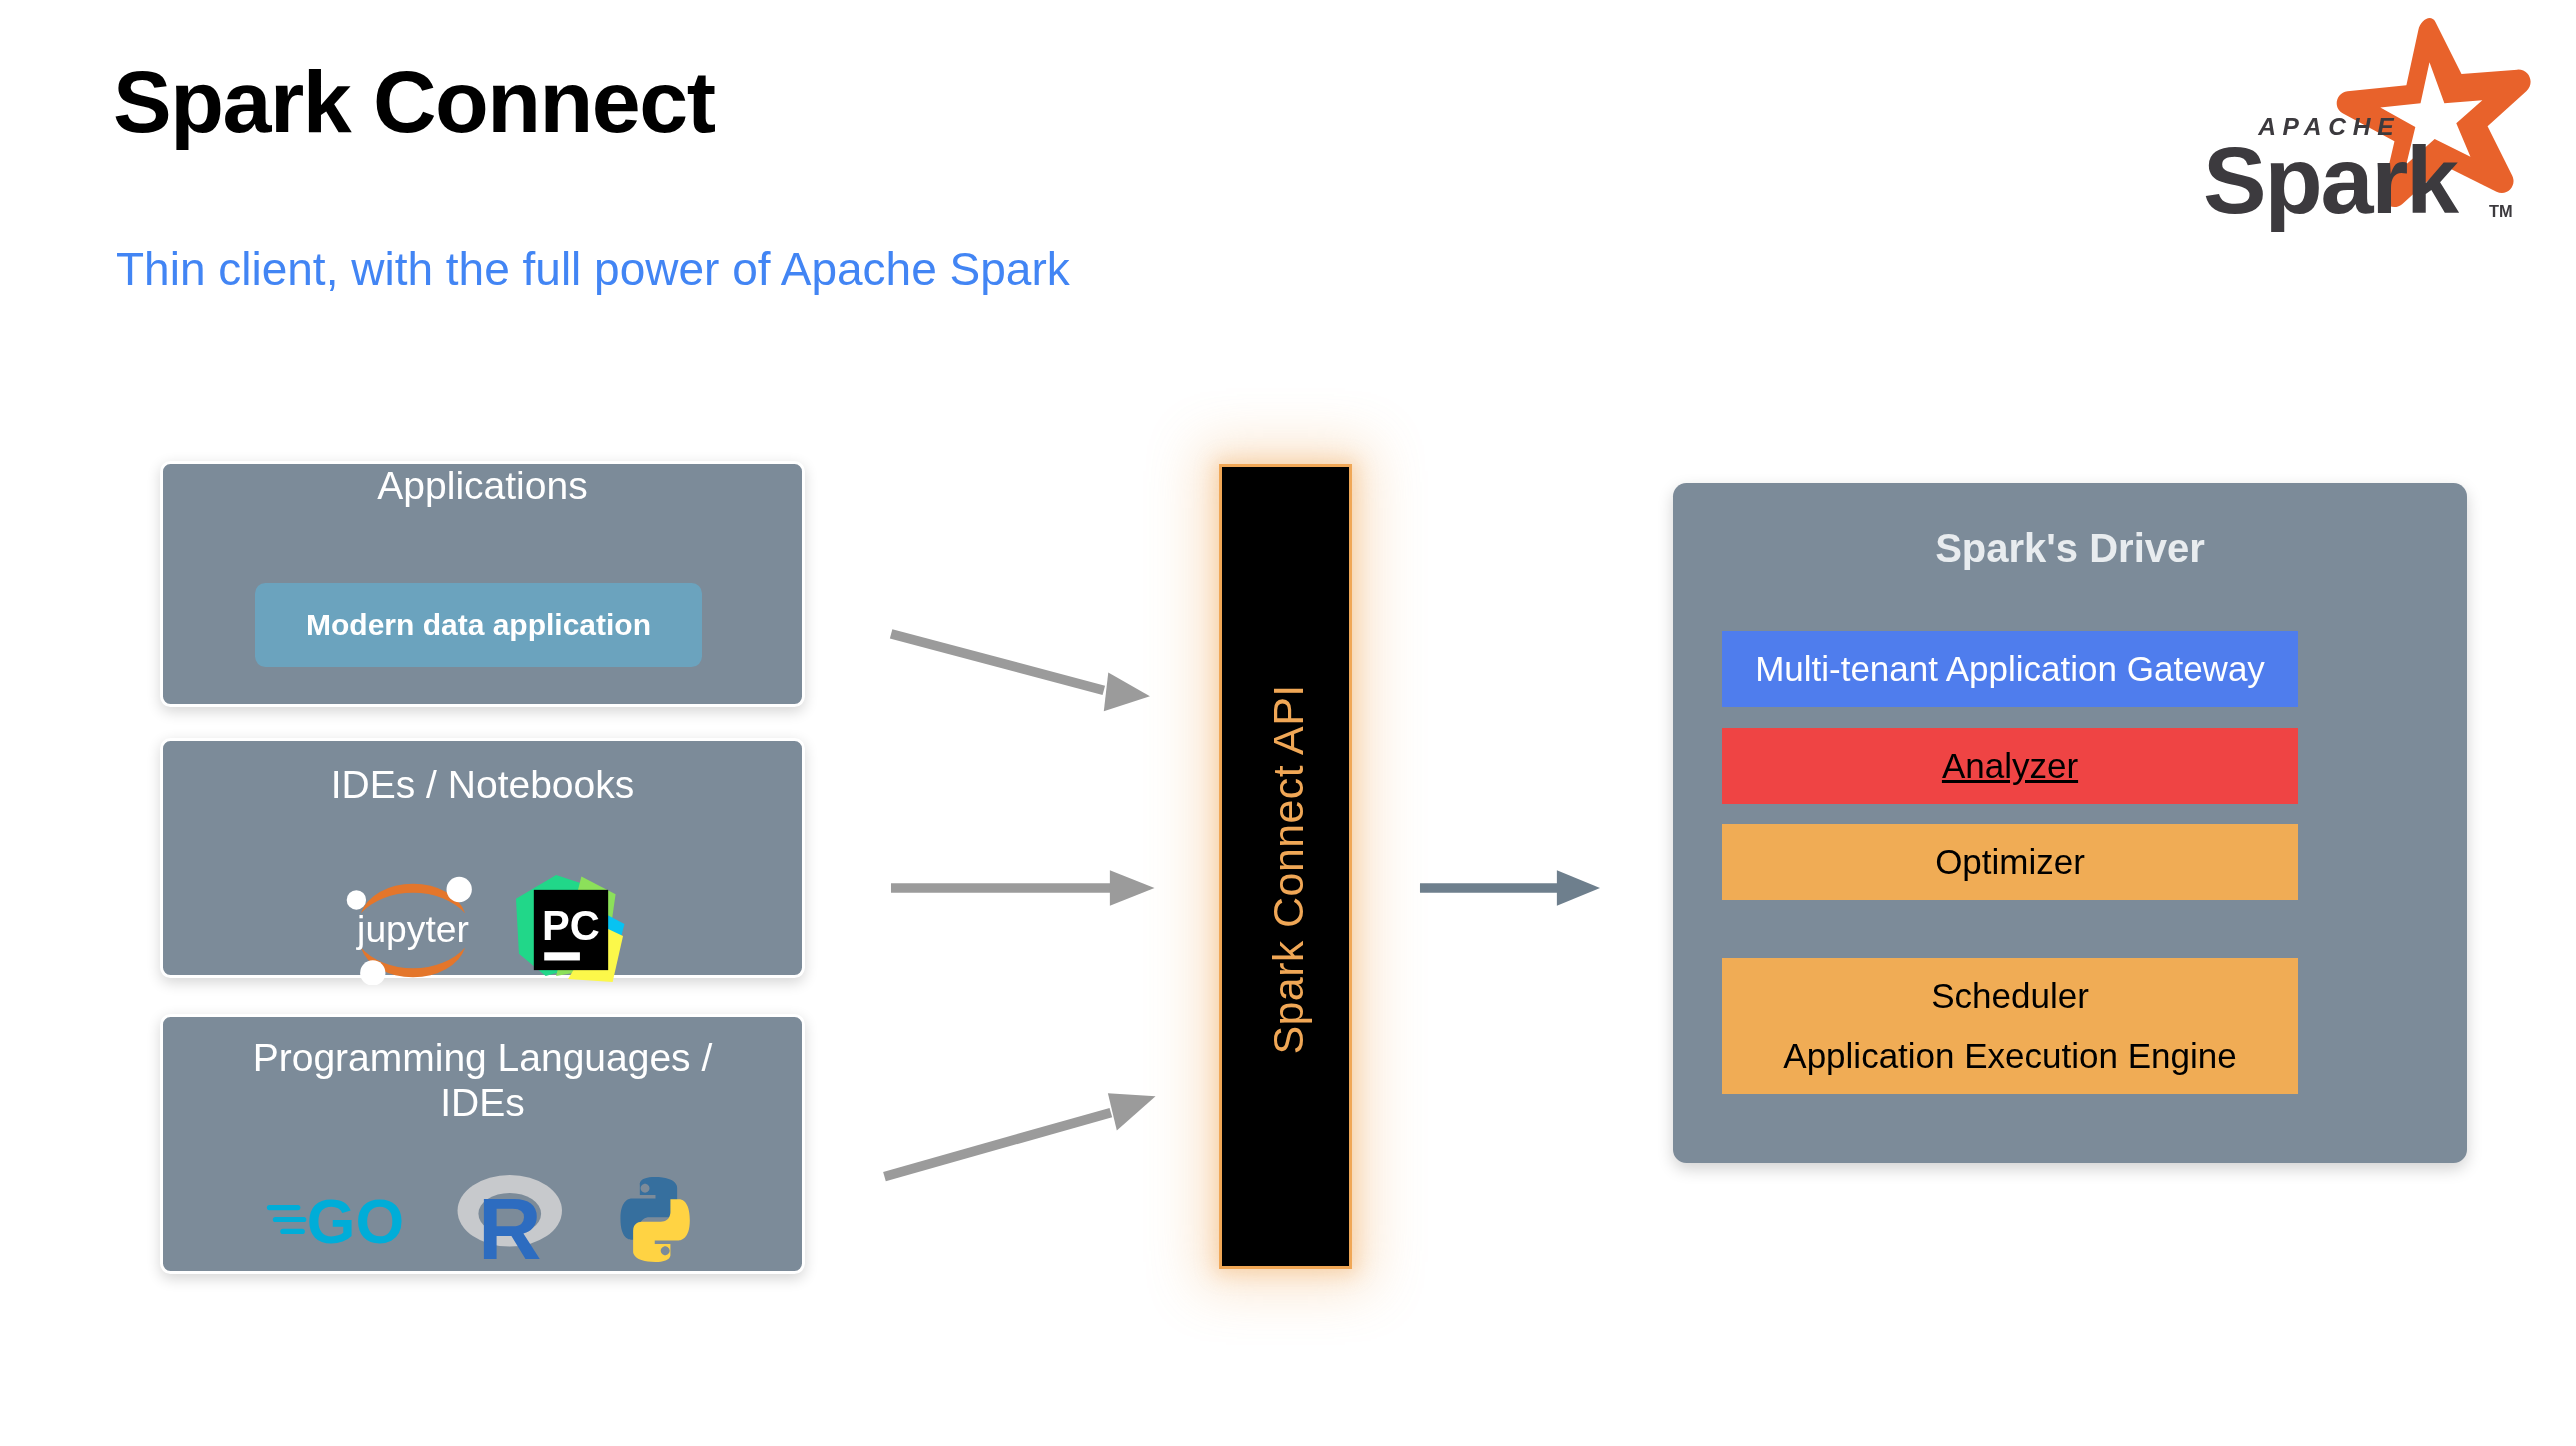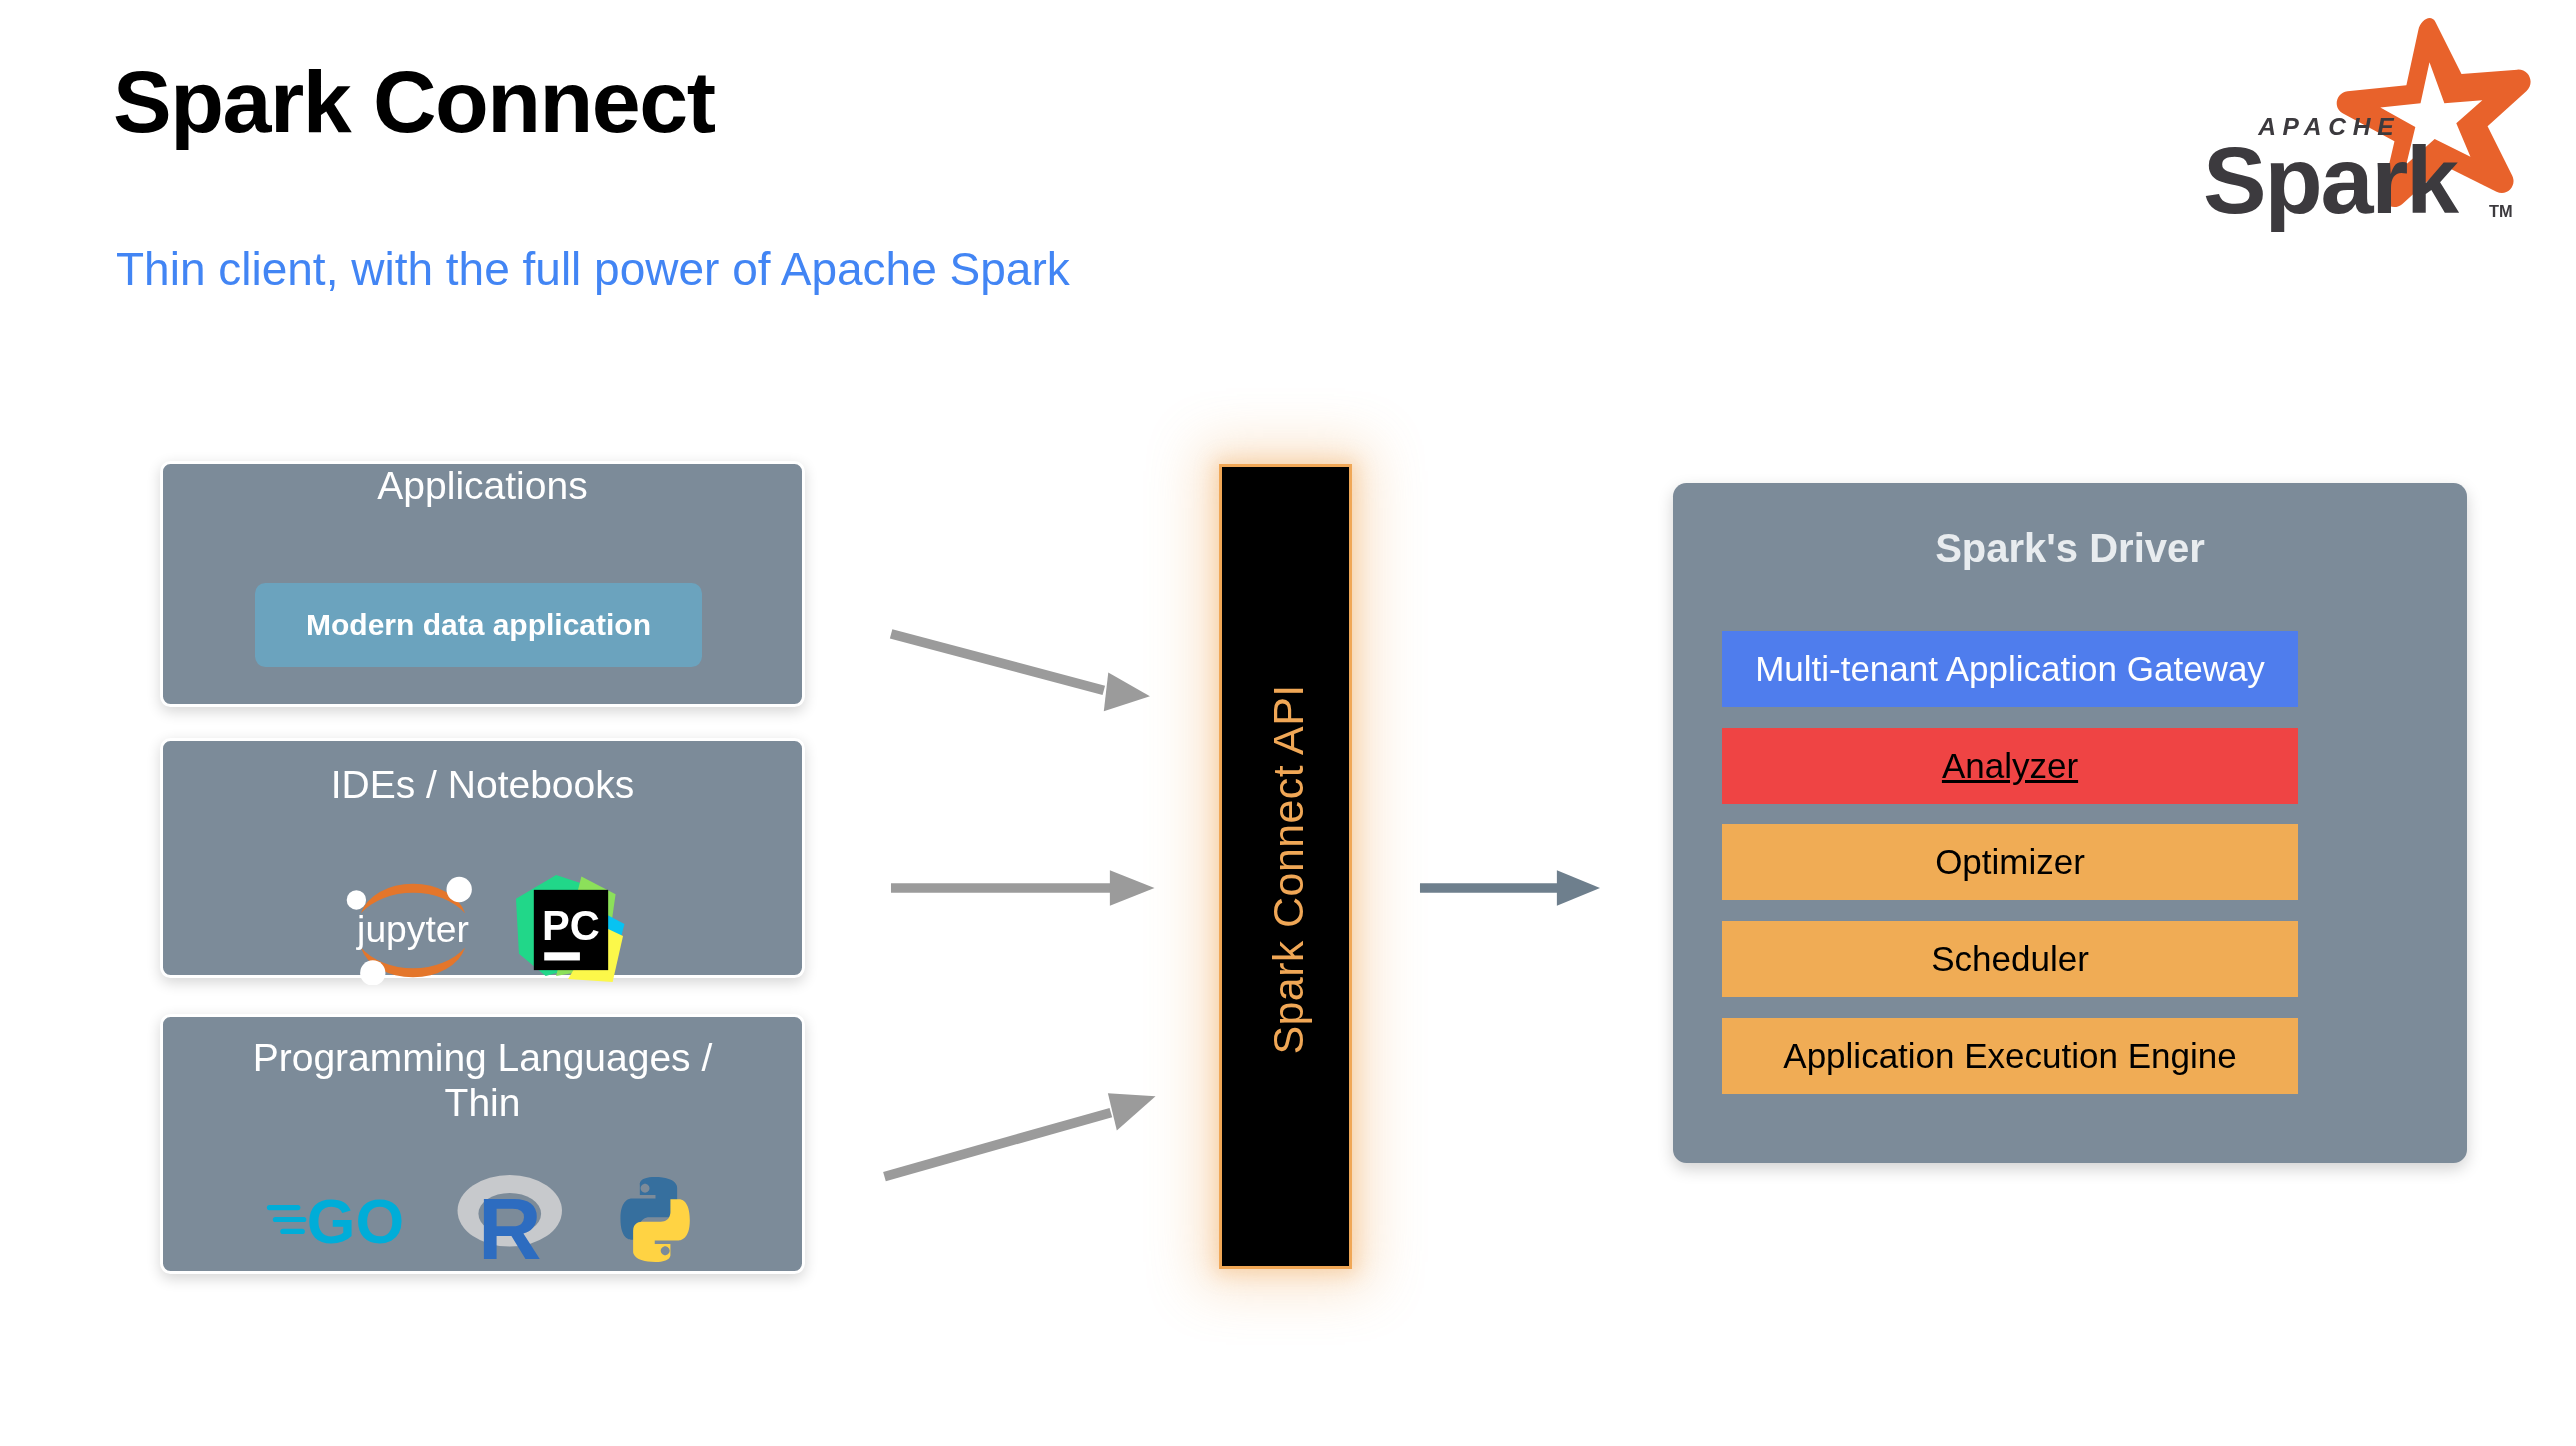--- a/index.html
+++ b/index.html
@@ -247,21 +247,21 @@
           <rect x="42" y="108" width="48" height="11" fill="#FFFFFF"></rect>
         </svg>
       </div>
 
     </div>
   </div>
 
   <div class="card" id="card-langs">
     <div class="card-title nosel">
       <span>Programming Languages /</span><br>
-      <span>Thin</span>
+      <span>IDEs</span>
     </div>
     <div class="logo-row" id="lang-logos">
 
       <div>
         <svg width="149" height="75" viewBox="0 0 200 100">
           <g stroke="#00ADD8" stroke-width="7" stroke-linecap="round">
             <line x1="6" y1="34" x2="44" y2="34"></line>
             <line x1="14" y1="50" x2="52" y2="50"></line>
             <line x1="24" y1="66" x2="50" y2="66"></line>
           </g>
@@ -318,18 +318,18 @@
   <div id="api-bar">
     <div id="api-bar-label" class="nosel">Spark Connect API</div>
   </div>
 
   <div id="driver-panel">
     <div id="driver-title" class="nosel">Spark's Driver</div>
 
     <div class="driver-bar" id="bar-0" style="background:#4F7DED; color:#FFFFFF;">Multi-tenant Application Gateway</div>
     <div class="driver-bar" id="bar-1" style="background:#ef4444; color:#000000;text-decoration:underline;">Analyzer</div>
     <div class="driver-bar" id="bar-2" style="background:#F0AC55; color:#000000;">Optimizer</div>
-    <div class="driver-bar" id="bar-3" style="background:#F0AC55; color:#000000;">Scheduler</div>
+    <div class="driver-bar" id="bar-3" style="background:#F0AC55; color:#000000;margin-top:37px;">Scheduler</div>
     <div class="driver-bar" id="bar-4" style="background:#F0AC55; color:#000000;">Application Execution Engine</div>
   </div>
 
 </div>
 
 
 </body></html>

